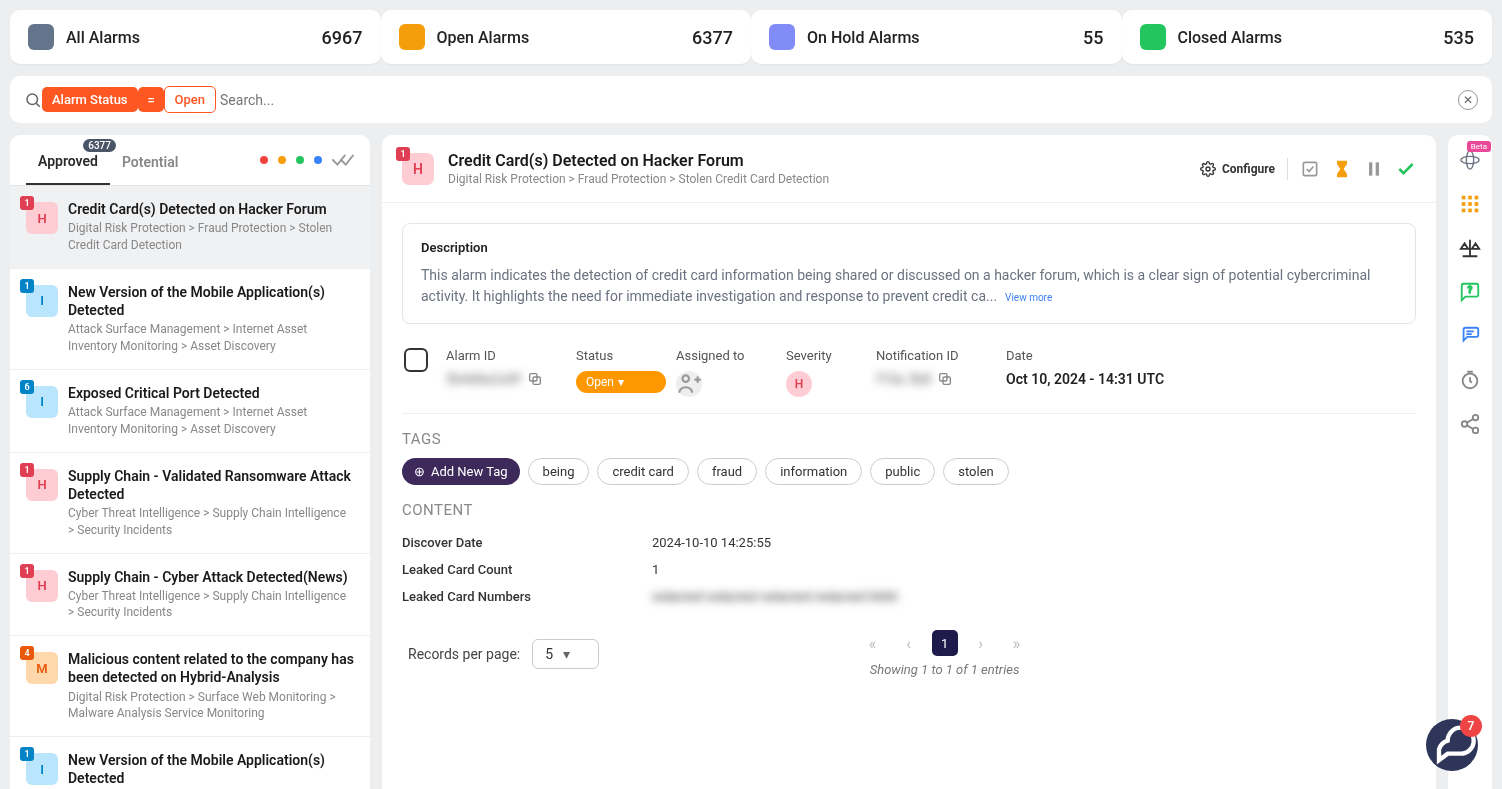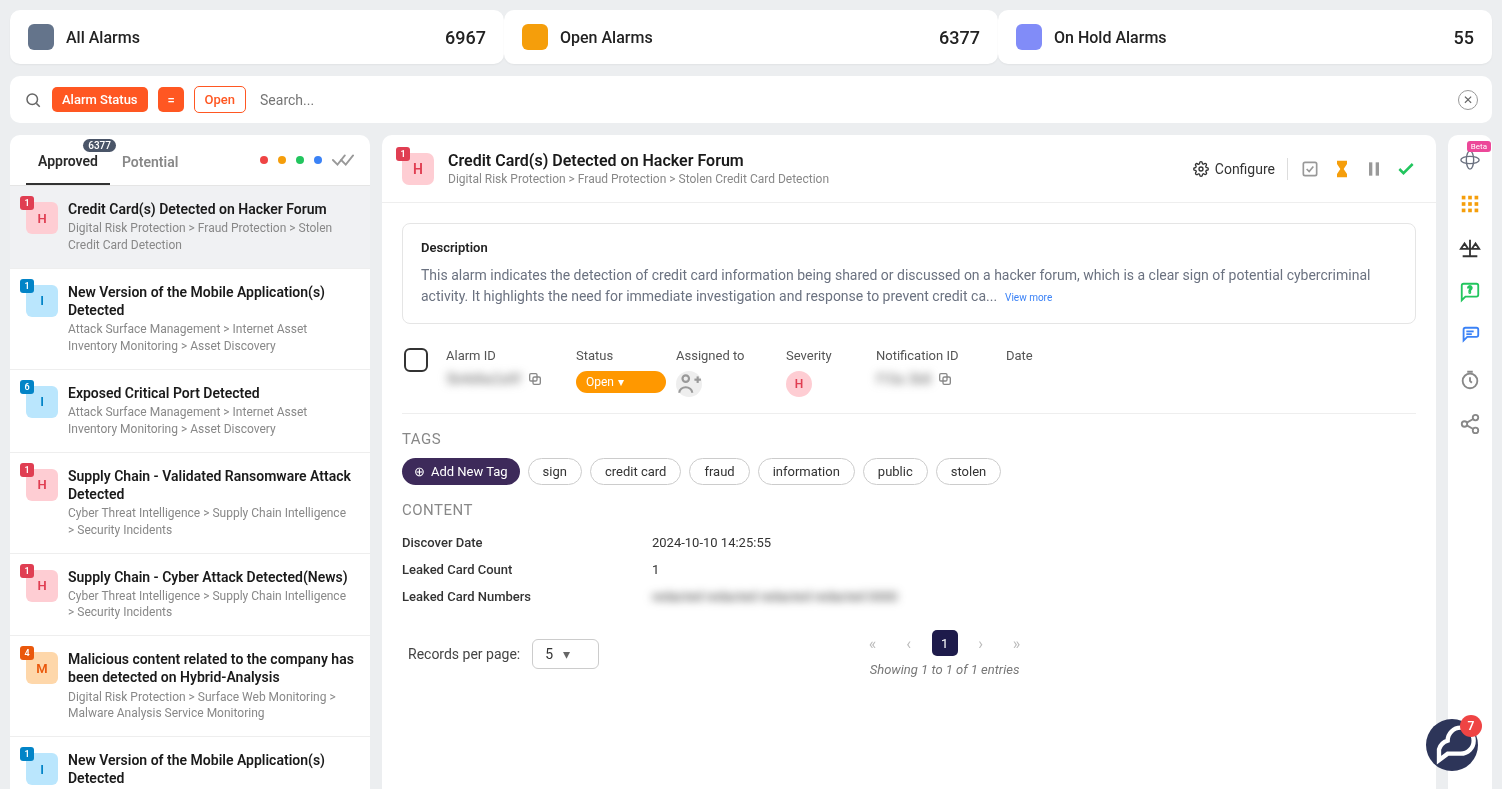--- a/index.html
+++ b/index.html
@@ -4,21 +4,21 @@
 <style>
 * { box-sizing: border-box; margin: 0; padding: 0; font-family: -apple-system, BlinkMacSystemFont, "Segoe UI", Roboto, sans-serif; }
 body { background: #eceef0; padding: 10px; color: #333; }
 .stats-row { display: flex; gap: 0; margin-bottom: 12px; }
 .stat-card { flex: 1; background: #fff; border-radius: 10px; padding: 14px 18px; display: flex; align-items: center; justify-content: space-between; box-shadow: 0 1px 2px rgba(0,0,0,0.05); }
 .stat-left { display: flex; align-items: center; gap: 12px; }
 .stat-icon { width: 26px; height: 26px; border-radius: 6px; }
 .stat-label { font-size: 16px; font-weight: 500; color: #222; }
 .stat-value { font-size: 18px; font-weight: 500; color: #222; }
 
-.search-bar { background: #fff; border-radius: 10px; padding: 10px 14px; display: flex; align-items: center; gap: 10px; margin-bottom: 12px; }
+.search-bar { background: #fff; border-radius: 10px; padding: 10px 14px; display: flex; align-items: center; margin-bottom: 12px; }
 .search-icon { width: 18px; height: 18px; color: #666; }
 .chip { padding: 5px 10px; border-radius: 5px; font-size: 13px; font-weight: 500; }
 .chip-status { background: #ff5722; color: #fff; }
 .chip-eq { background: #ff5722; color: #fff; width: 26px; text-align: center; }
 .chip-open { border: 1px solid #ff5722; color: #ff5722; background: #fff; }
 .search-input { flex: 1; border: none; outline: none; font-size: 14px; color: #333; padding: 4px; }
 .clear-icon { width: 20px; height: 20px; border: 1px solid #999; border-radius: 50%; display: flex; align-items: center; justify-content: center; font-size: 12px; color: #666; cursor: pointer; }
 
 .main-row { display: flex; gap: 12px; }
 .sidebar { width: 360px; background: #fff; border-radius: 10px; overflow: hidden; display: flex; flex-direction: column; }
@@ -47,21 +47,21 @@
 
 .detail { flex: 1; display: flex; gap: 12px; }
 .detail-main { flex: 1; background: #fff; border-radius: 10px; padding: 0; }
 .detail-header { display: flex; align-items: center; padding: 16px 20px; border-bottom: 1px solid #eee; }
 .detail-sev { width: 32px; height: 32px; border-radius: 7px; background: #fecdd3; color: #e03e52; display: flex; align-items: center; justify-content: center; font-weight: 600; font-size: 14px; position: relative; margin-right: 14px; }
 .detail-sev-count { position: absolute; top: -6px; left: -6px; width: 14px; height: 14px; background: #e03e52; border-radius: 3px; color: #fff; font-size: 9px; display: flex; align-items: center; justify-content: center; }
 .detail-title-wrap { flex: 1; }
 .detail-title { font-size: 16px; font-weight: 600; color: #1a1a1a; }
 .detail-path { font-size: 12px; color: #888; margin-top: 2px; }
 .detail-actions { display: flex; align-items: center; gap: 12px; }
-.configure-btn { display: flex; align-items: center; gap: 6px; font-size: 14px; font-weight: 400; color: #333; cursor: pointer; }
+.configure-btn { display: flex; align-items: center; gap: 6px; font-size: 12px; font-weight: 700; color: #333; cursor: pointer; }
 .act-divider { width: 1px; height: 22px; background: #ddd; }
 .act-icon { width: 20px; height: 20px; color: #999; cursor: pointer; display: flex; align-items: center; justify-content: center; }
 .act-icon.orange { color: #f59e0b; }
 .act-icon.green { color: #22c55e; }
 
 .detail-body { padding: 20px; }
 .desc-card { border: 1px solid #e5e5e5; border-radius: 8px; padding: 16px 18px; margin-bottom: 18px; }
 .desc-title { font-size: 13px; font-weight: 600; color: #222; margin-bottom: 10px; }
 .desc-text { font-size: 14px; color: #6b7280; line-height: 1.5; }
 .view-more { color: #3b82f6; font-size: 10px; cursor: pointer; margin-left: 4px; }
@@ -124,20 +124,27 @@
       <span class="stat-label">Open Alarms</span>
     </div>
     <span class="stat-value">6377</span>
   </div>
   <div class="stat-card">
     <div class="stat-left">
       <div class="stat-icon" style="background:#818cf8"></div>
       <span class="stat-label">On Hold Alarms</span>
     </div>
     <span class="stat-value">55</span>
+  </div>
+  <div class="stat-card">
+    <div class="stat-left">
+      <div class="stat-icon" style="background:#22c55e"></div>
+      <span class="stat-label">Closed Alarms</span>
+    </div>
+    <span class="stat-value">535</span>
   </div>
 </div>
 
 <div class="search-bar">
   <div class="search-icon">
     <svg viewBox="0 0 24 24" fill="none" stroke="currentColor" stroke-width="2">
         <circle cx="11" cy="11" r="7"></circle>
         <line x1="21" y1="21" x2="16.5" y2="16.5"></line>
       </svg>
   </div>
@@ -339,30 +346,31 @@
             <span class="meta-value">
                 <span class="blur">f10a 3b8</span>
                 <span class="copy-icon"><svg viewBox="0 0 24 24" fill="none" stroke="currentColor" stroke-width="2">
                     <rect x="9" y="9" width="11" height="11" rx="2"></rect>
                     <rect x="4" y="4" width="11" height="11" rx="2"></rect>
                   </svg></span>
               </span>
           </div>
           <div class="meta-col" style="flex:1">
             <span class="meta-label">Date</span>
+            <span class="meta-value" style="font-weight:600">Oct 10, 2024 - 14:31 UTC</span>
           </div>
         </div>
 
         <div class="section-label">TAGS</div>
         <div class="tags-row">
           <div class="add-tag-btn">
             <span>⊕</span>
             <span>Add New Tag</span>
           </div>
-          <div id="tags-container" style="display:contents"><div class="tag-pill">sign</div><div class="tag-pill">credit card</div><div class="tag-pill">fraud</div><div class="tag-pill">information</div><div class="tag-pill">public</div><div class="tag-pill">stolen</div></div>
+          <div id="tags-container" style="display:contents"><div class="tag-pill">being</div><div class="tag-pill">credit card</div><div class="tag-pill">fraud</div><div class="tag-pill">information</div><div class="tag-pill">public</div><div class="tag-pill">stolen</div></div>
         </div>
 
         <div class="section-label">CONTENT</div>
         <div class="content-table" id="content-table">
             <div class="content-row">
     <div class="content-key">Discover Date</div>
     <div class="content-val ">2024-10-10 14:25:55</div>
             </div>
             <div class="content-row">
     <div class="content-key">Leaked Card Count</div>

